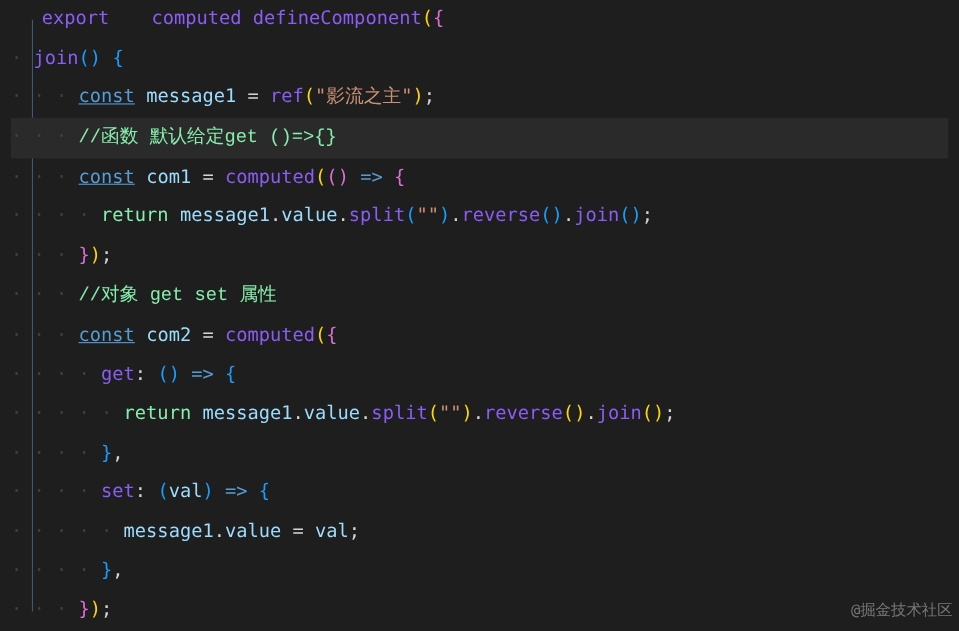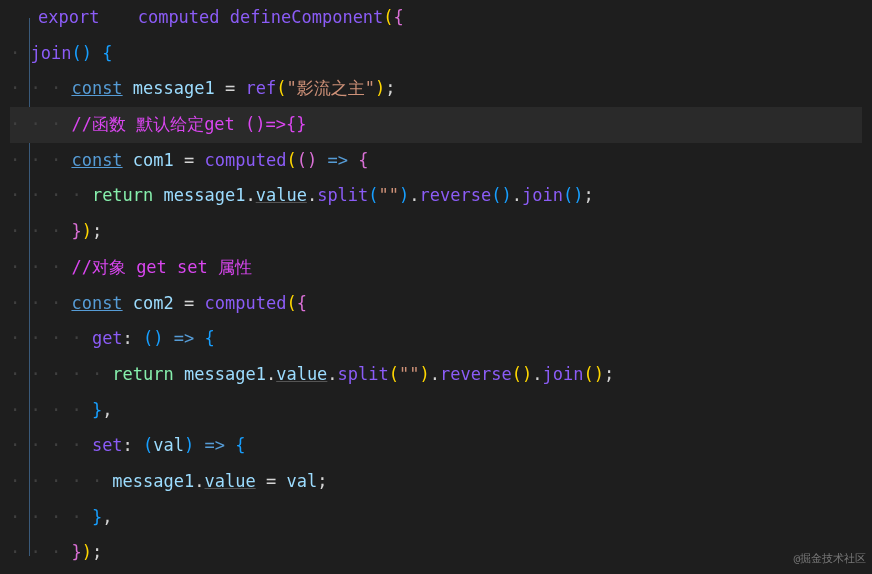--- a/index.html
+++ b/index.html
@@ -29,36 +29,36 @@
     .keyword-const { color: #569cd6; text-decoration: underline; }
     .keyword-return { color: #86efac; }
     .fn-name { color: #8b5cf6; }
     .var-name { color: #9cdcfe; }
     .punct { color: #d4d4d4; }
     .paren-y { color: #ffd700; }
     .paren-p { color: #da70d6; }
     .paren-b { color: #179fff; }
     .arrow { color: #569cd6; }
     .string { color: #ce9178; }
-    .comment { color: #d946ef; }
+    .comment { color: #86efac; font-family: Liberation Mono, monospace; }
     .prop { color: #9cdcfe; }
-    .underline { text-decoration: underline; text-decoration-color: #555; }
+    .underline { text-decoration-color: #555; }
     .vert-guide {
       position: absolute;
       left: 29px;
       top: 18px;
       bottom: 18px;
       width: 1px;
       background: #3a5a7a;
     }
     .watermark {
       position: absolute;
       right: 6px;
       bottom: 4px;
-      font-size: 11px;
+      font-size: 14px;
       color: #777;
     }
   </style>
 </head>
 <body>
 
 <div class="vert-guide"></div>
 
 <div class="line"><span class="keyword-export">export</span><span class="punct"> </span><span class="keyword-export">computed</span><span class="punct"> </span><span class="fn-name">defineComponent</span><span class="paren-y">(</span><span class="paren-p">{</span></div>
 

